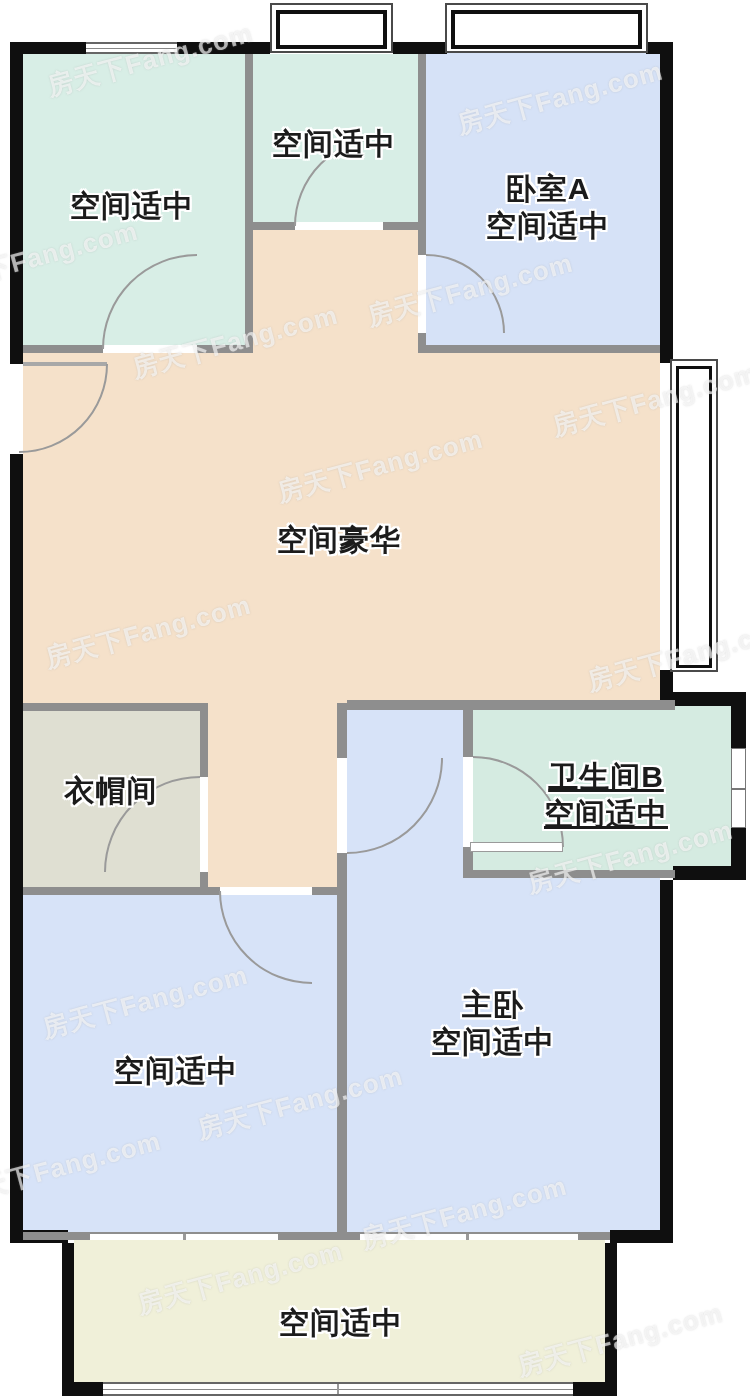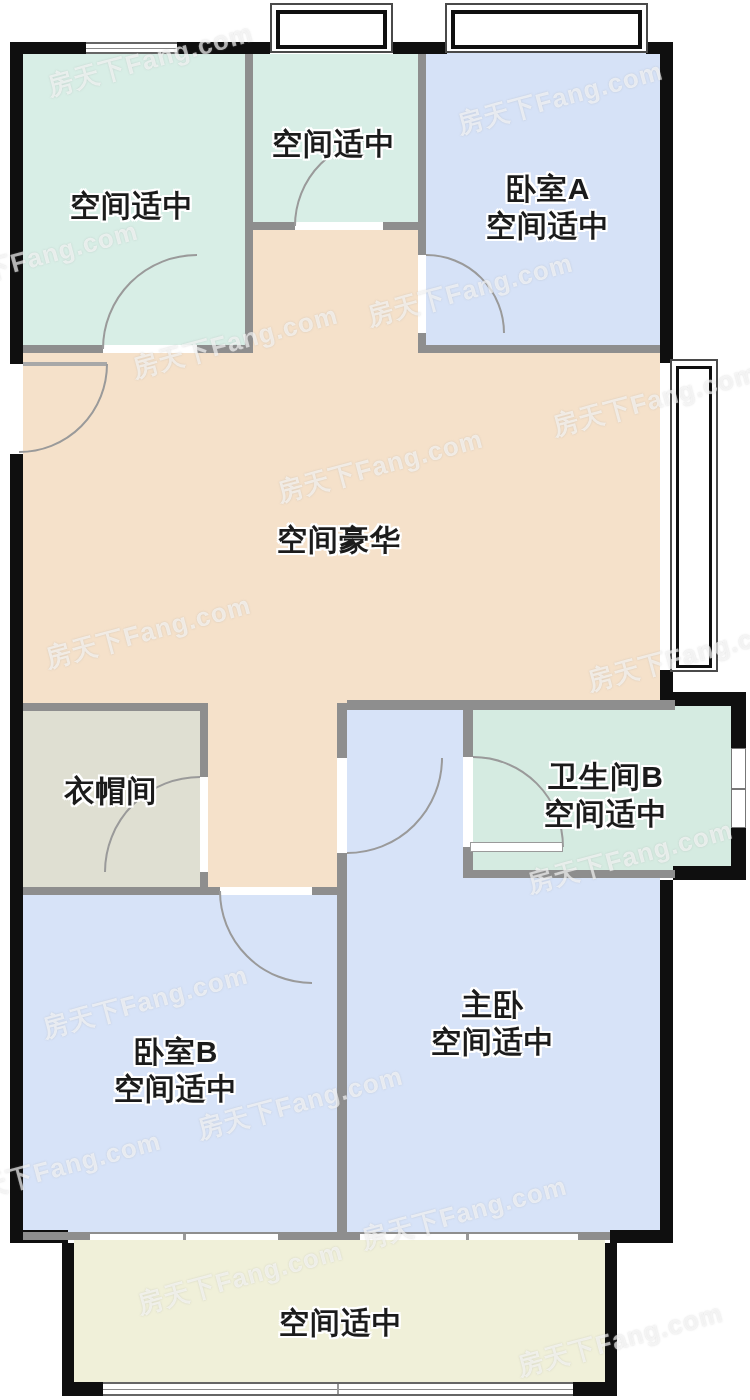--- a/index.html
+++ b/index.html
@@ -168,29 +168,28 @@
   <div class="room-label" style="left:548px;top:207px;">
     <div>卧室A</div>
     <div>空间适中</div>
   </div>
   <div class="room-label" style="left:339px;top:539px;">
     <div>空间豪华</div>
   </div>
   <div class="room-label" style="left:111px;top:790px;">
     <div>衣帽间</div>
   </div>
-  <div class="room-label" style="left:606px;top:795px;">
+  <div class="room-label" style="left:606px;top:795px;text-decoration:underline;">
     <div>卫生间B</div>
     <div>空间适中</div>
   </div>
   <div class="room-label" style="left:493px;top:1023px;">
     <div>主卧</div>
     <div>空间适中</div>
   </div>
   <div class="room-label" style="left:176px;top:1070px;">
-    <div>卧室B</div>
     <div>空间适中</div>
   </div>
   <div class="room-label" style="left:341px;top:1322px;">
     <div>空间适中</div>
   </div>
 
 </div>
 
 </body></html>

